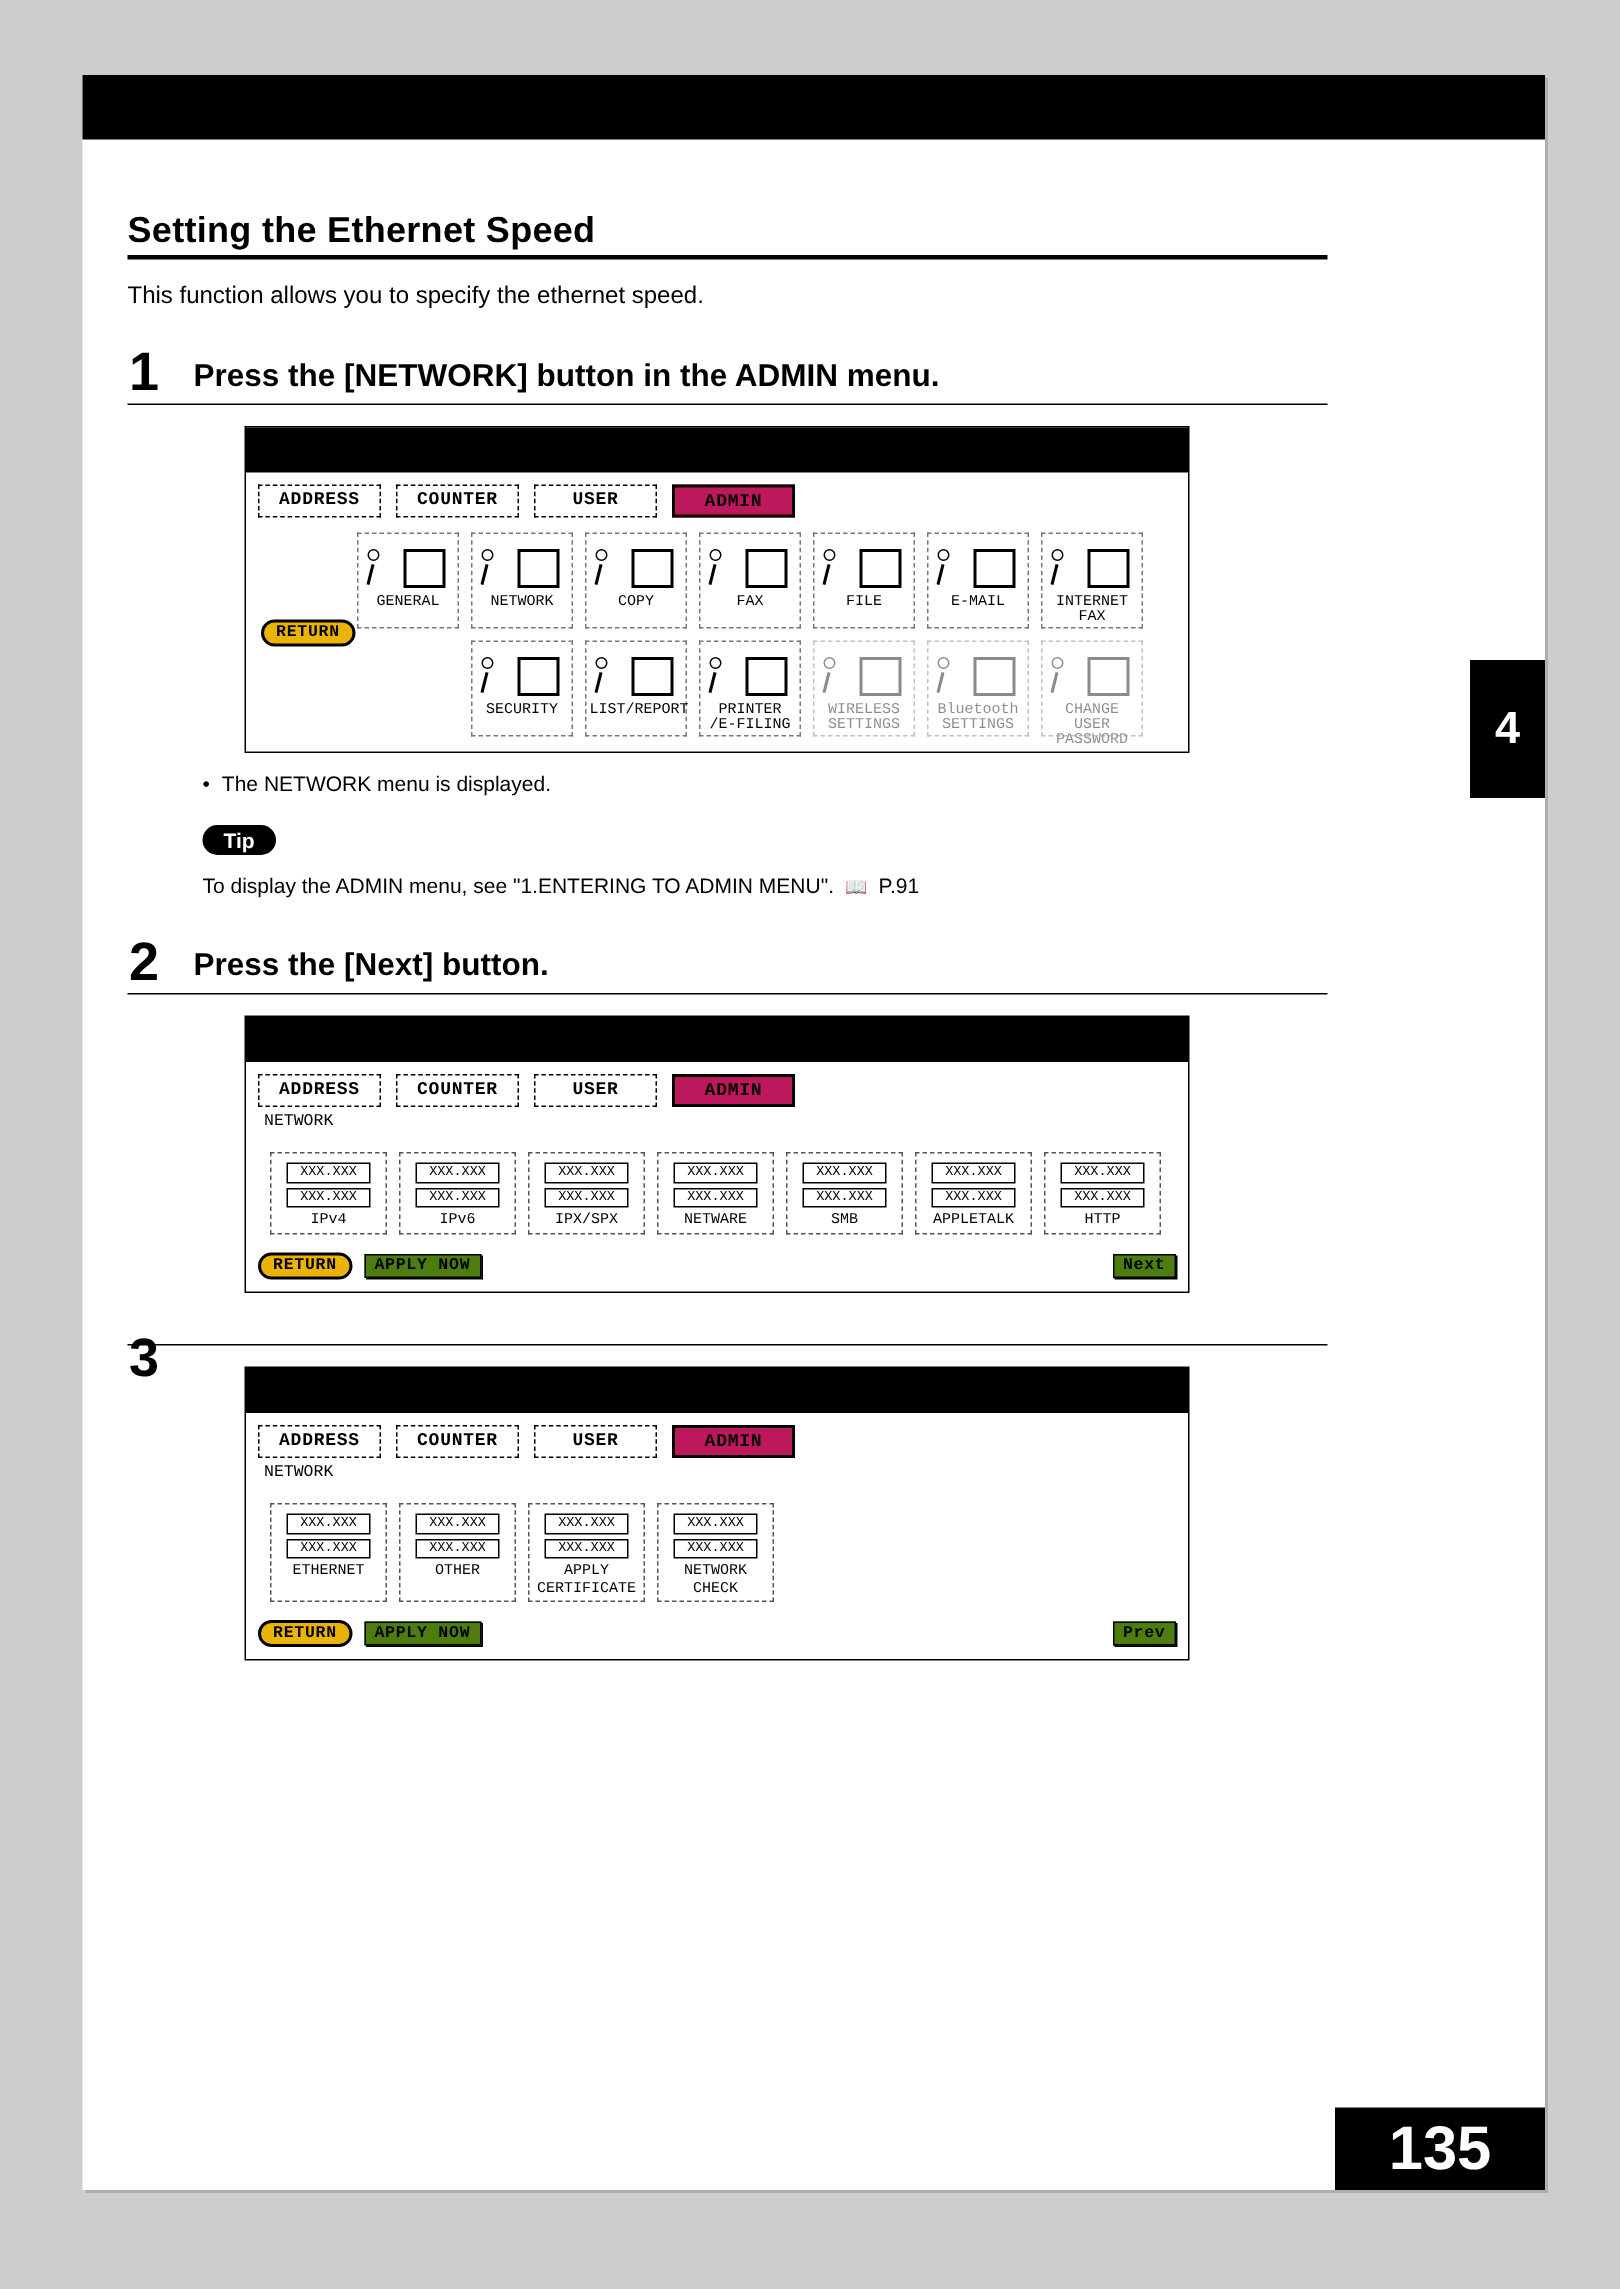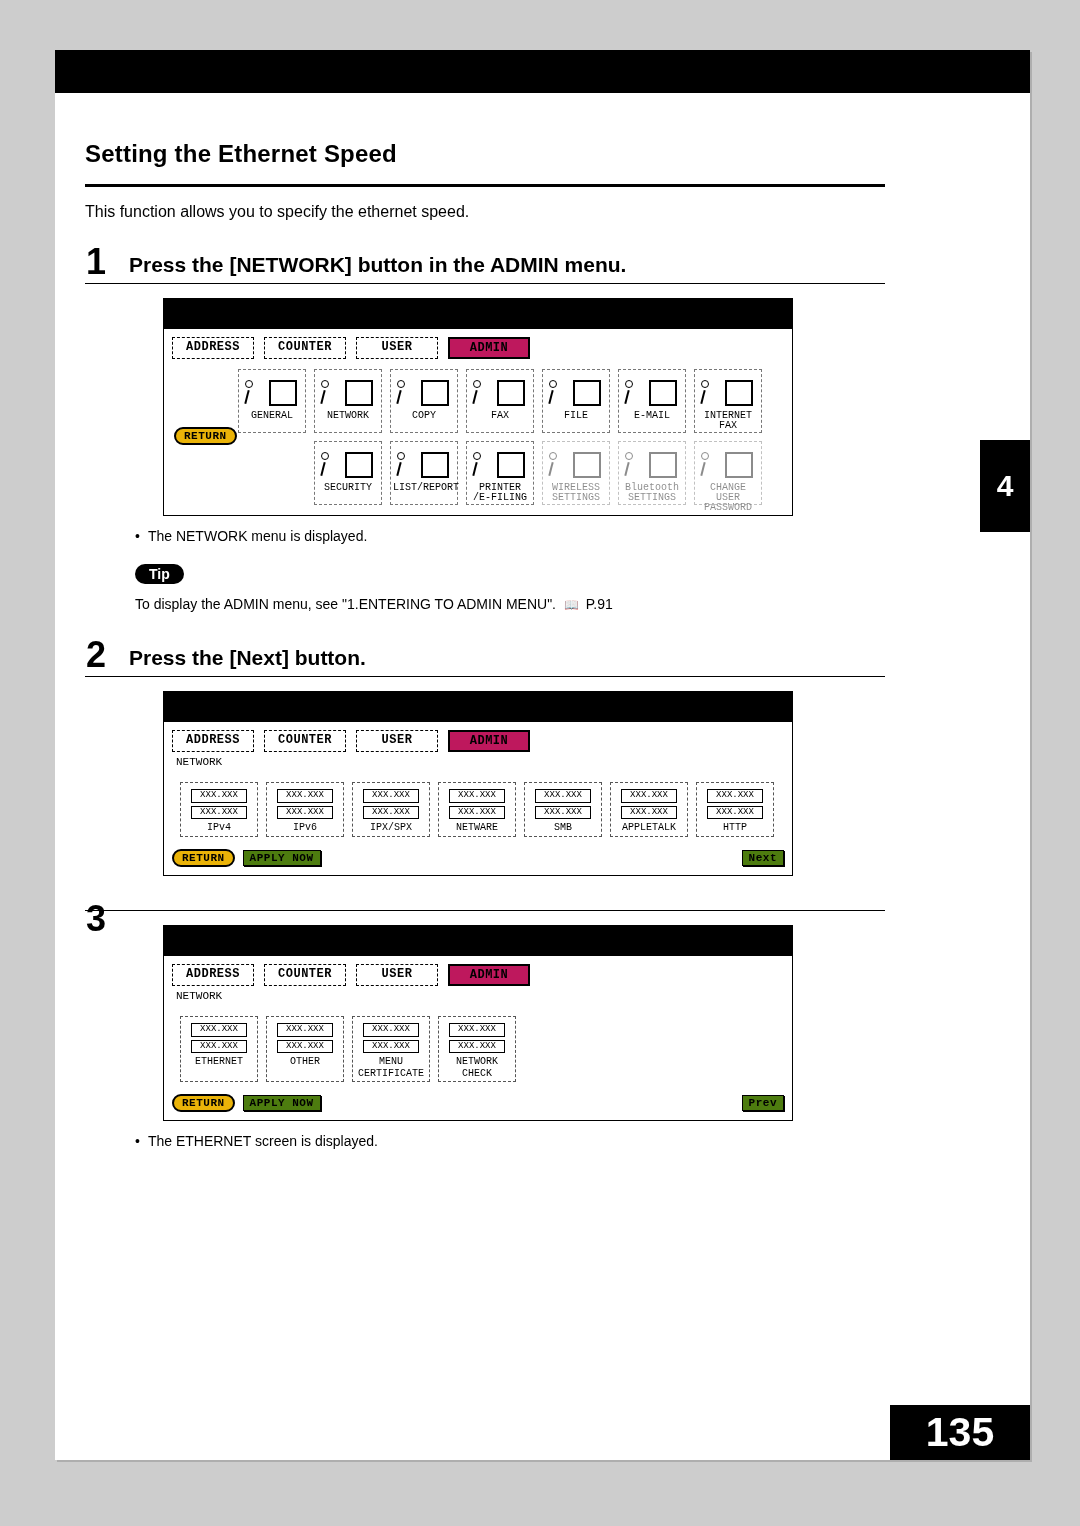--- a/index.html
+++ b/index.html
@@ -34,21 +34,21 @@
   }
 
   .content {
     position: absolute;
     left: 30px; right: 145px; top: 90px;
   }
 
   .content h1 {
     font-size: 24px;
     font-weight: bold;
-    margin: 0 0 16px 0;
+    margin: 0 0 2px 0;
     letter-spacing: 0.2px;
   }
   .hr-thick { border: none; border-top: 3px solid #000; margin: 0 0 16px 0; }
 
   .desc {
     font-size: 16px;
     margin: 0 0 32px 0;
   }
 
   .section { margin-bottom: 34px; position: relative; }
@@ -431,35 +431,34 @@
               <div class="mini">XXX.XXX</div>
               <div class="mini">XXX.XXX</div>
               <span>ETHERNET</span></div>
             <div class="cell2">
               <div class="mini">XXX.XXX</div>
               <div class="mini">XXX.XXX</div>
               <span>OTHER</span></div>
             <div class="cell2">
               <div class="mini">XXX.XXX</div>
               <div class="mini">XXX.XXX</div>
-              <span>MENU CERTIFICATE</span></div>
+              <span>APPLY CERTIFICATE</span></div>
             <div class="cell2">
               <div class="mini">XXX.XXX</div>
               <div class="mini">XXX.XXX</div>
               <span>NETWORK CHECK</span></div>
           </div>
 
           <div class="footerbar">
             <div class="pillbtn">RETURN</div>
             <div class="sqbtn">APPLY NOW</div>
             <div class="sqbtn pushright">Prev</div>
           </div>
         </div>
 
-        <p class="bullet">The ETHERNET screen is displayed.</p>
       </div>
 
     </div>
 
     <div class="chaptab">
       <span>4</span>
     </div>
 
     <div class="pagenum-wrap">
       <span>135</span>

